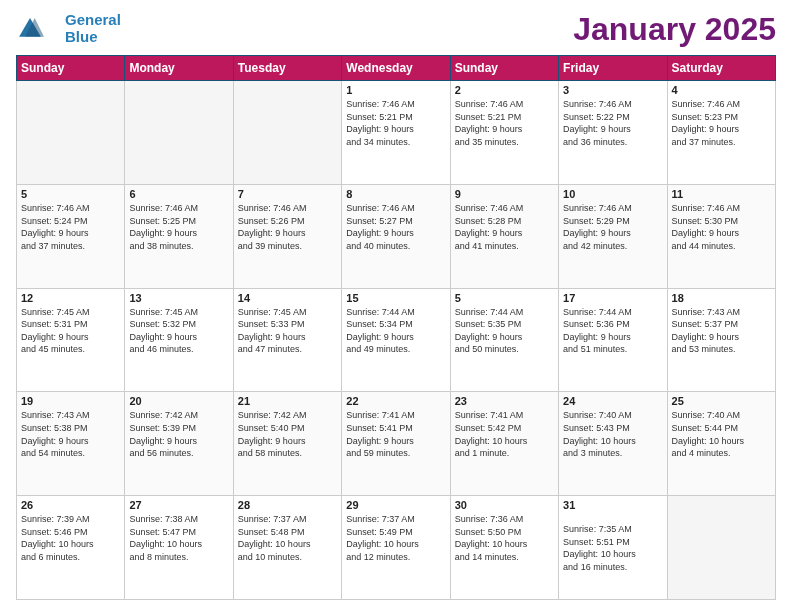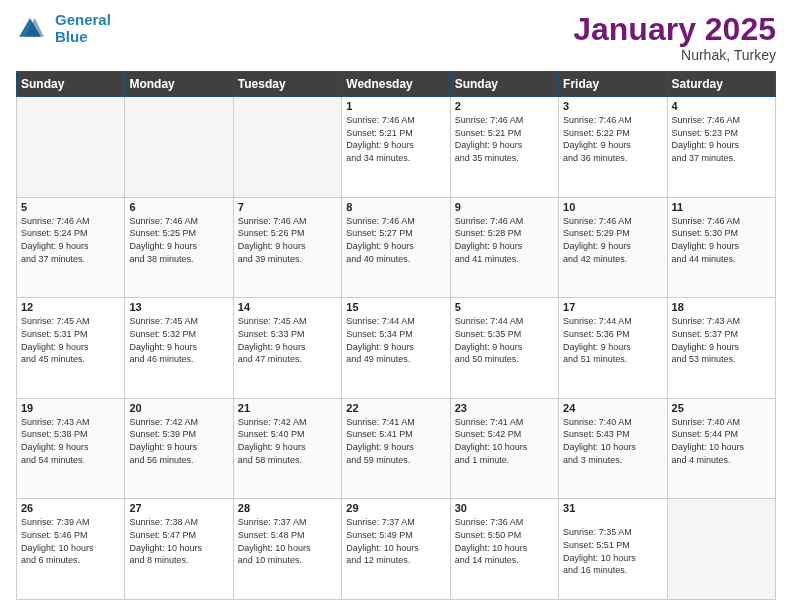--- a/index.html
+++ b/index.html
@@ -19,21 +19,21 @@
     }
     .header {
       display: flex;
       justify-content: space-between;
       align-items: flex-start;
       margin-bottom: 8px;
     }
     .logo {
       display: flex;
       align-items: center;
-      gap: 11px;
+      gap: 21px;
     }
     .logo-text {
       font-size: 15px;
       font-weight: bold;
       color: #1a5276;
       line-height: 1.1;
     }
     .logo-text span {
       color: #2980b9;
     }
@@ -55,21 +55,21 @@
       color: #444;
     }
     .calendar {
       flex: 1;
       border: 1px solid #ccc;
       border-collapse: collapse;
       width: 100%;
       table-layout: fixed;
     }
     .calendar th {
-      background: #404040;
+      background: #be185d;
       color: #fff;
       font-size: 12px;
       font-weight: bold;
       padding: 5px 4px;
       text-align: left;
       border: 1px solid #1a5276;
     }
     .calendar td {
       border: 1px solid #ccc;
       vertical-align: top;
@@ -107,21 +107,20 @@
         <polygon points="18,4 32,28 4,28" fill="#2471a3"></polygon>
         <polygon points="24,4 36,28 12,28" fill="#1a5276" opacity="0.5"></polygon>
       </svg>
       <div class="logo-text">
         <div><span>General</span></div>
         <div><span style="color:#2980b9">Blue</span></div>
       </div>
     </div>
     <div class="title-block">
       <div class="month-title">January 2025</div>
-      <div class="subtitle">Nurhak, Turkey</div>
     </div>
   </div>
 
   <table class="calendar" id="cal-table">
     <thead id="cal-head">
         <tr>
           <th>Sunday</th>
           <th>Monday</th>
           <th>Tuesday</th>
           <th>Wednesday</th>

